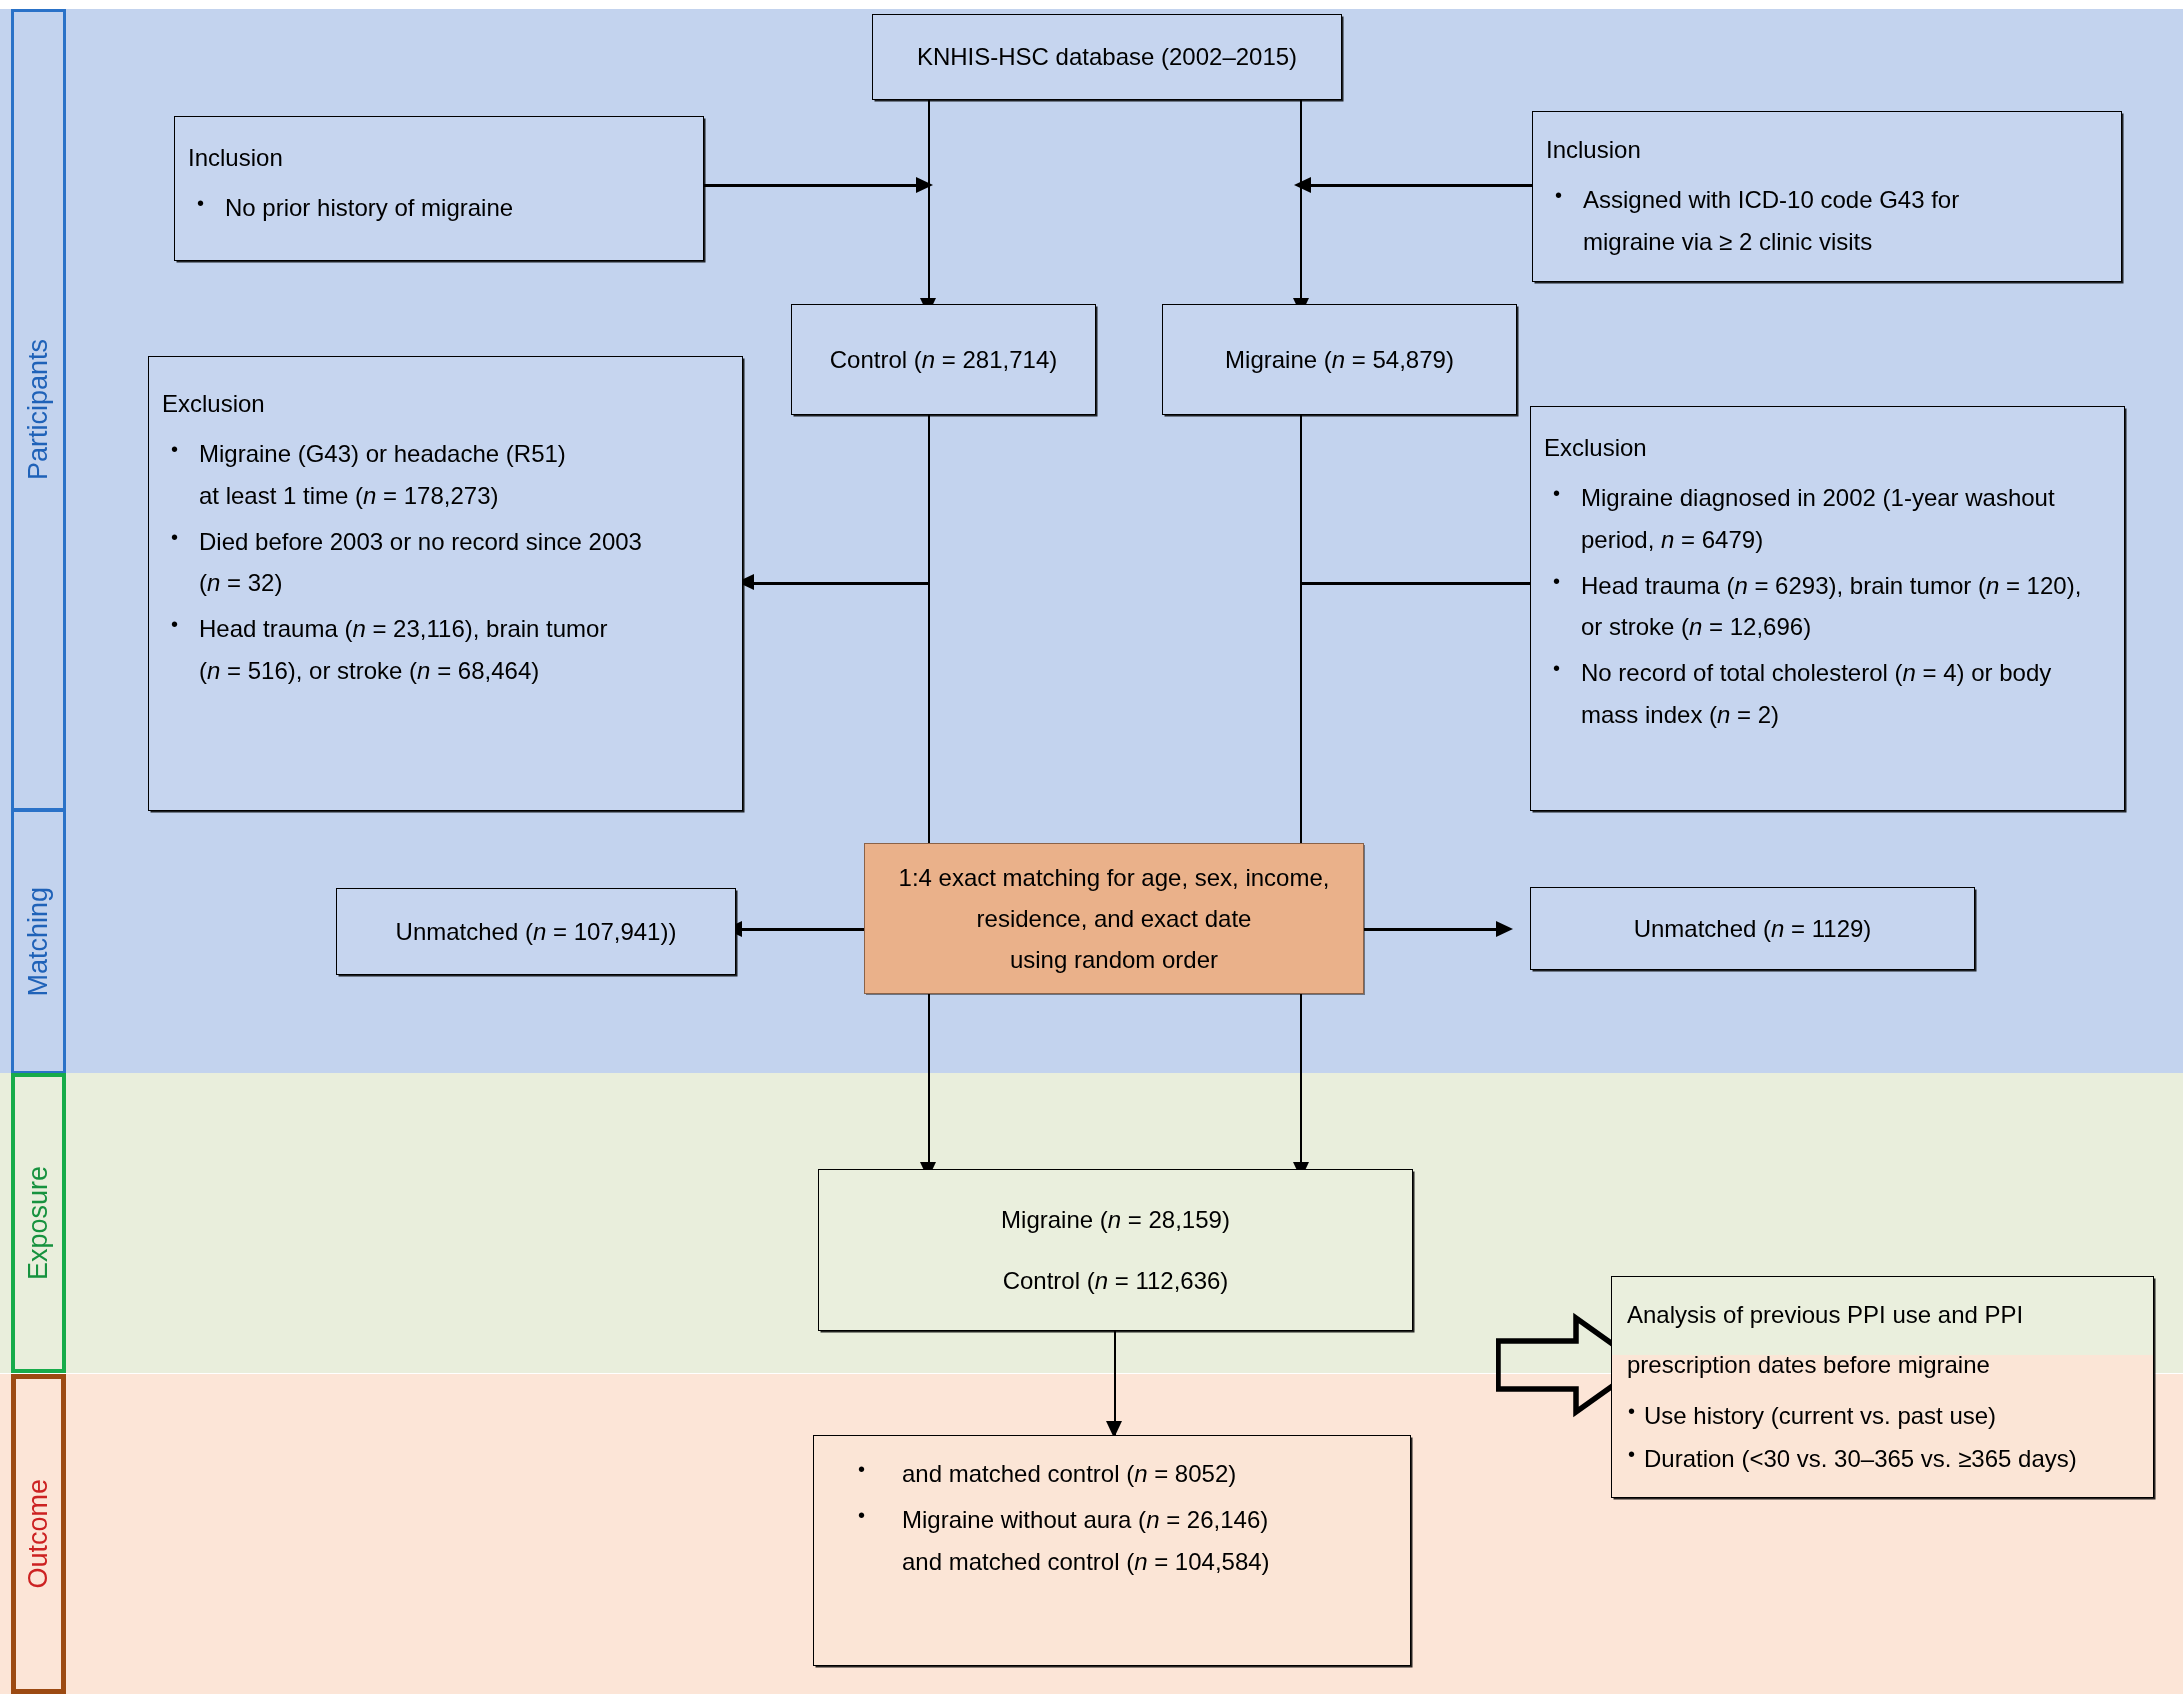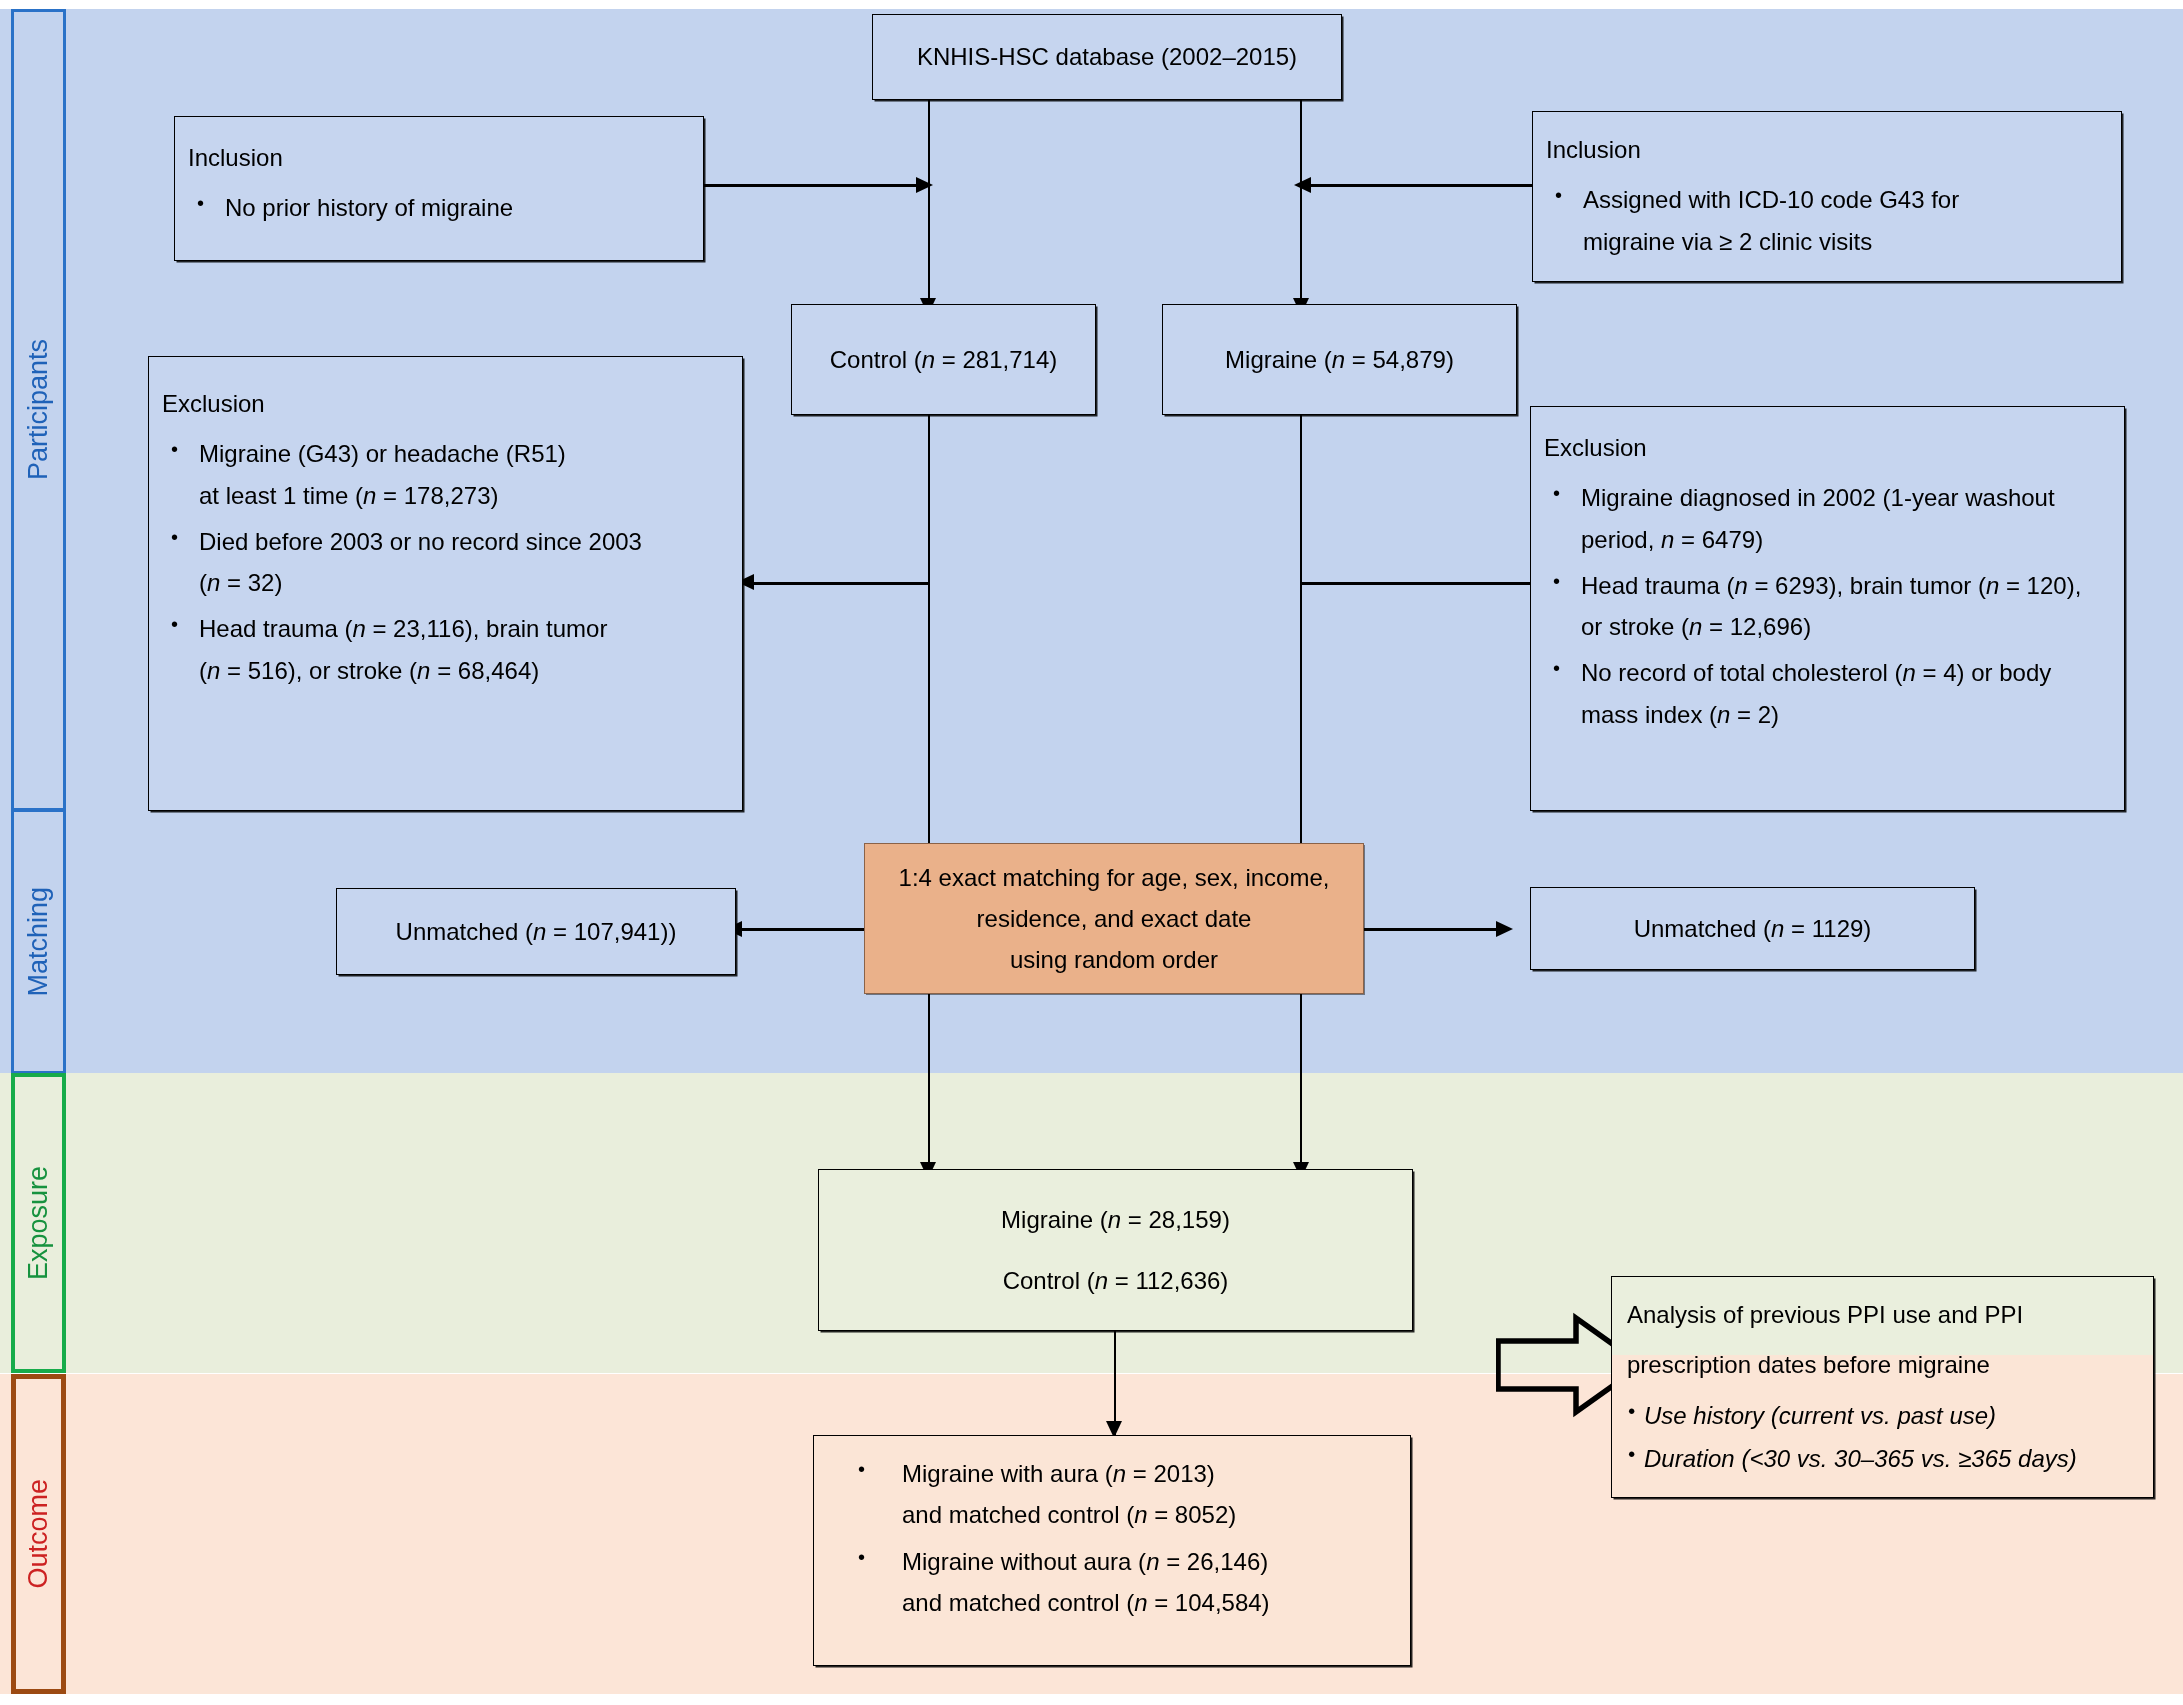--- a/index.html
+++ b/index.html
@@ -52,21 +52,21 @@
   .box.orange{background:#eab18a;border:1px solid #8a6248;box-shadow:1.5px 1.5px 0 -0.5px rgba(0,0,0,0.45);}
   .box.center{display:flex;flex-direction:column;align-items:center;justify-content:center;text-align:center;}
   .box.split-bg{
     background:linear-gradient(to bottom,#eaefdd 0px,#eaefdd 78px,#fbe5d6 78px,#fbe5d6 100%);
   }
   .box .hd{margin:0 0 9px 0;}
   .box ul{list-style:none;margin:0;padding:0;}
   .box li{position:relative;padding-left:37px;margin-bottom:5px;}
   .box li:before{content:"\2022";position:absolute;left:9px;top:-1px;font-size:20px;}
   .box li.tight{margin-bottom:2px;}
-  .box ul.narrow li{padding-left:17px;font-style:italic;}
+  .box ul.narrow li{padding-left:17px;}
   .box ul.narrow li:before{left:1px;}
   .box ul.wide li{padding-left:75px;}
   .box ul.wide li:before{left:31px;}
   .ital{font-style:italic;}
   .ln{display:block;}
 
   
   .vline{position:absolute;width:2px;background:#000;}
   .hline{position:absolute;height:2.5px;background:#000;}
   .arrow-d,.arrow-r,.arrow-l{position:absolute;width:0;height:0;}
@@ -222,21 +222,20 @@
     <div style="margin-bottom:9px">prescription dates before migraine</div>
     <ul class="narrow">
       <li class="tight">Use history (current vs. past use)</li>
       <li class="tight">Duration (&lt;30 vs. 30–365 vs. ≥365 days)</li>
     </ul>
   </div>
 
   <div class="box peach" style="left:813px;top:1435px;width:598px;height:231px;padding-top:17px;">
     <ul class="wide">
       <li>
-        <span class="ln"><span>Migraine with aura (</span><span class="ital">n</span><span> = 2013)</span></span>
         <span class="ln"><span>and matched control (</span><span class="ital">n</span><span> = 8052)</span></span>
       </li>
       <li>
         <span class="ln"><span>Migraine without aura (</span><span class="ital">n</span><span> = 26,146)</span></span>
         <span class="ln"><span>and matched control (</span><span class="ital">n</span><span> = 104,584)</span></span>
       </li>
     </ul>
   </div>
 
 </div>

